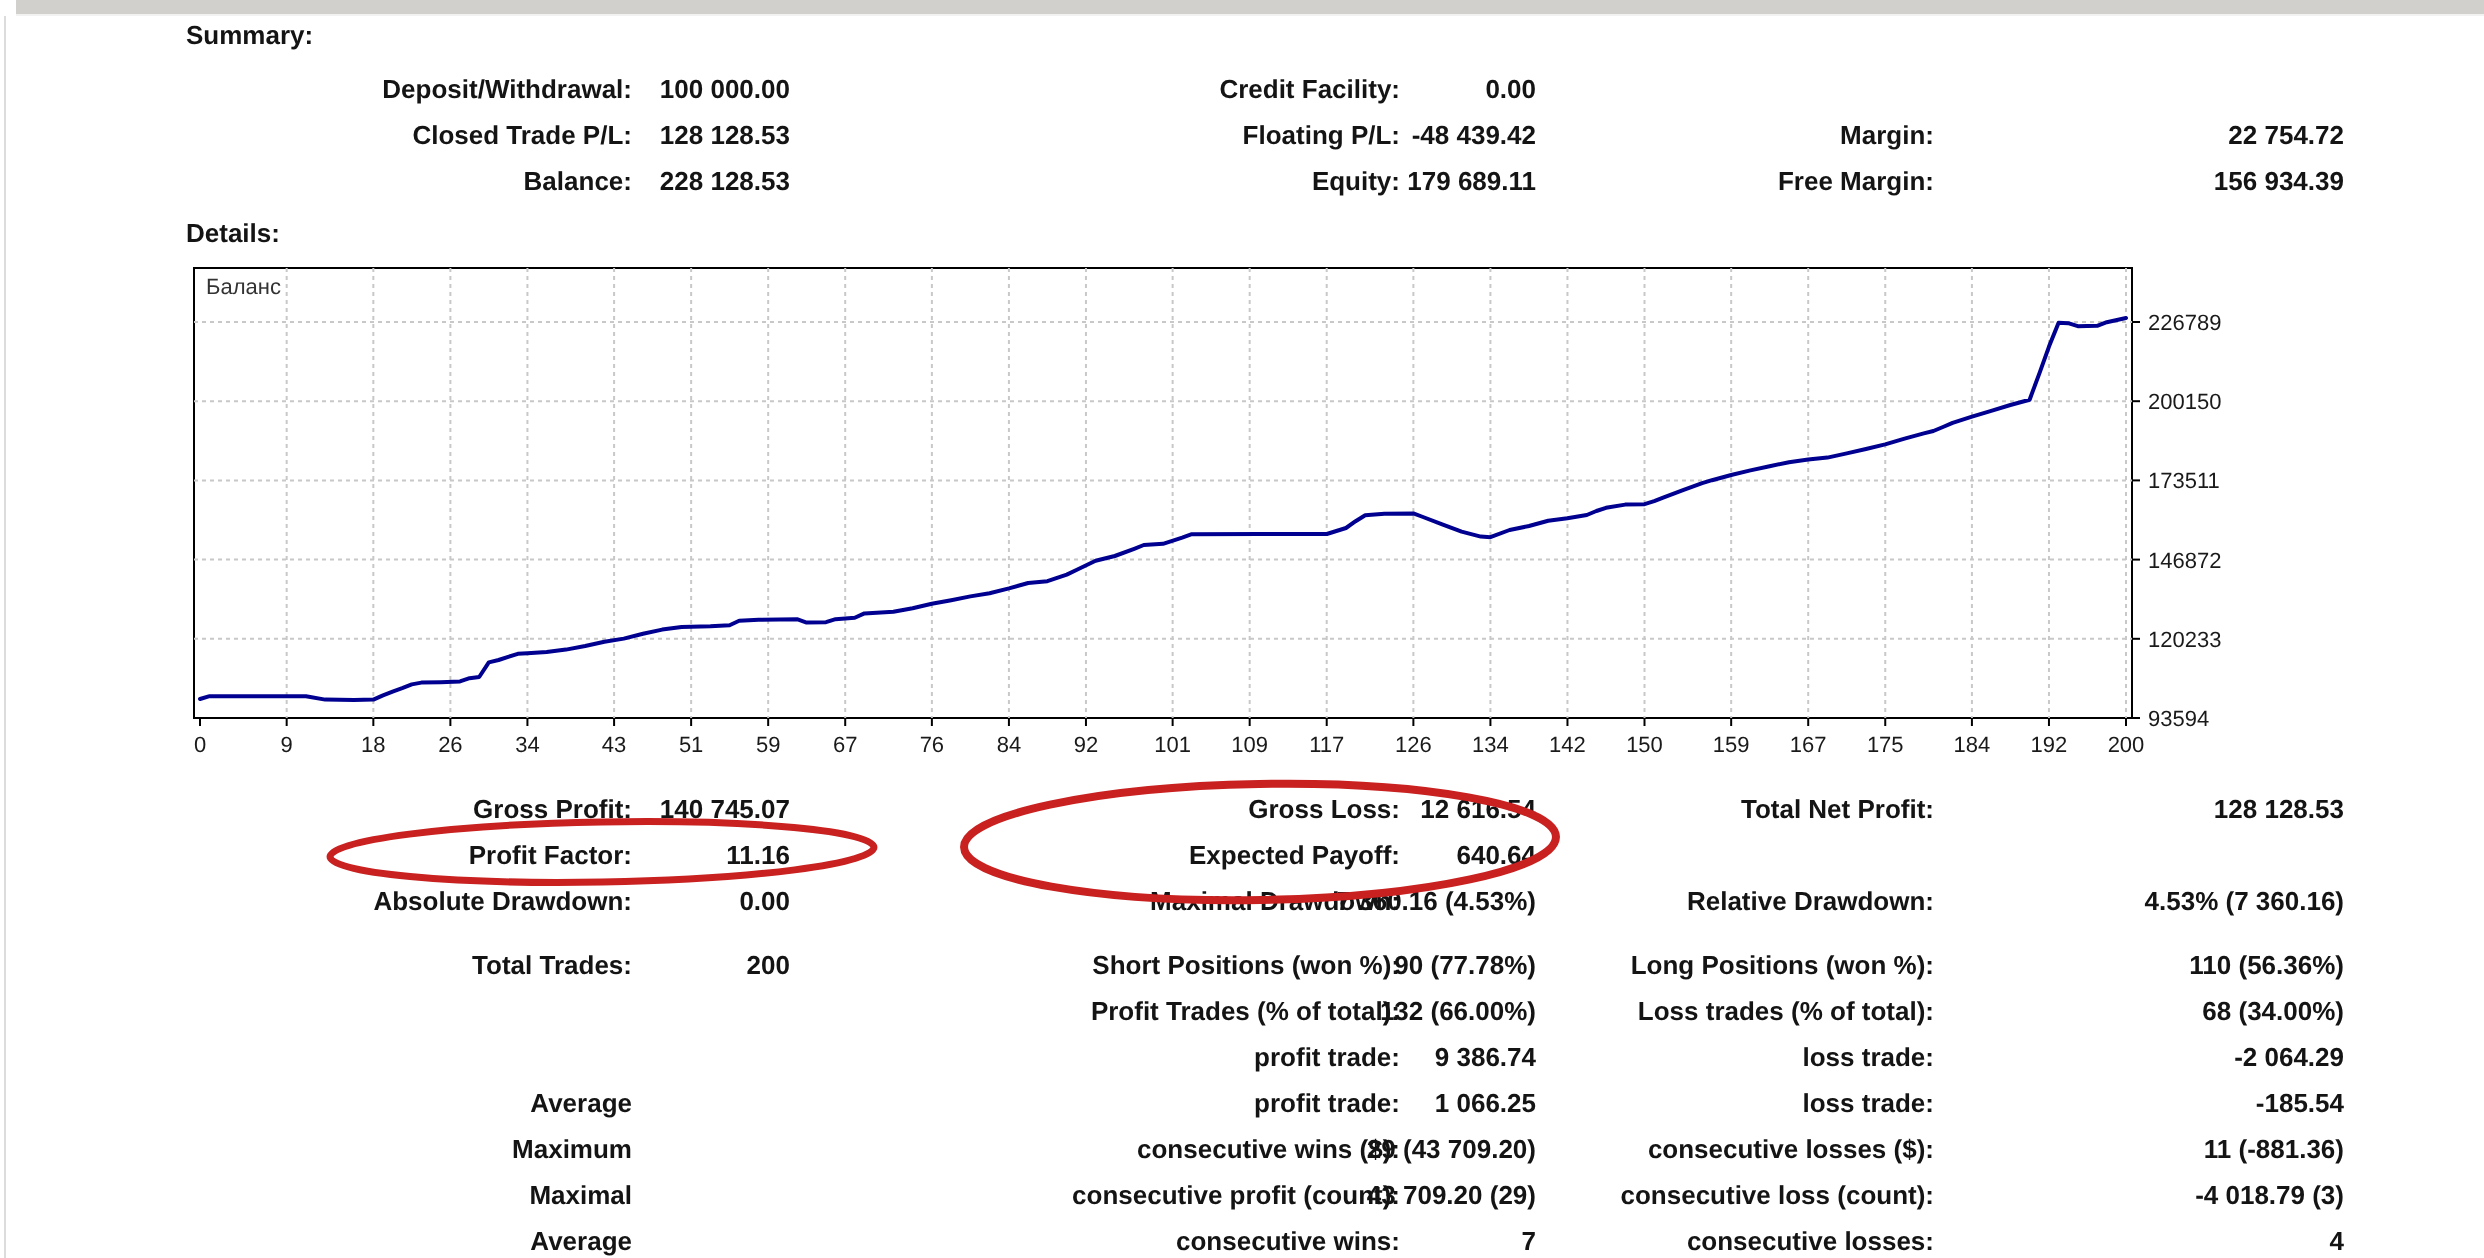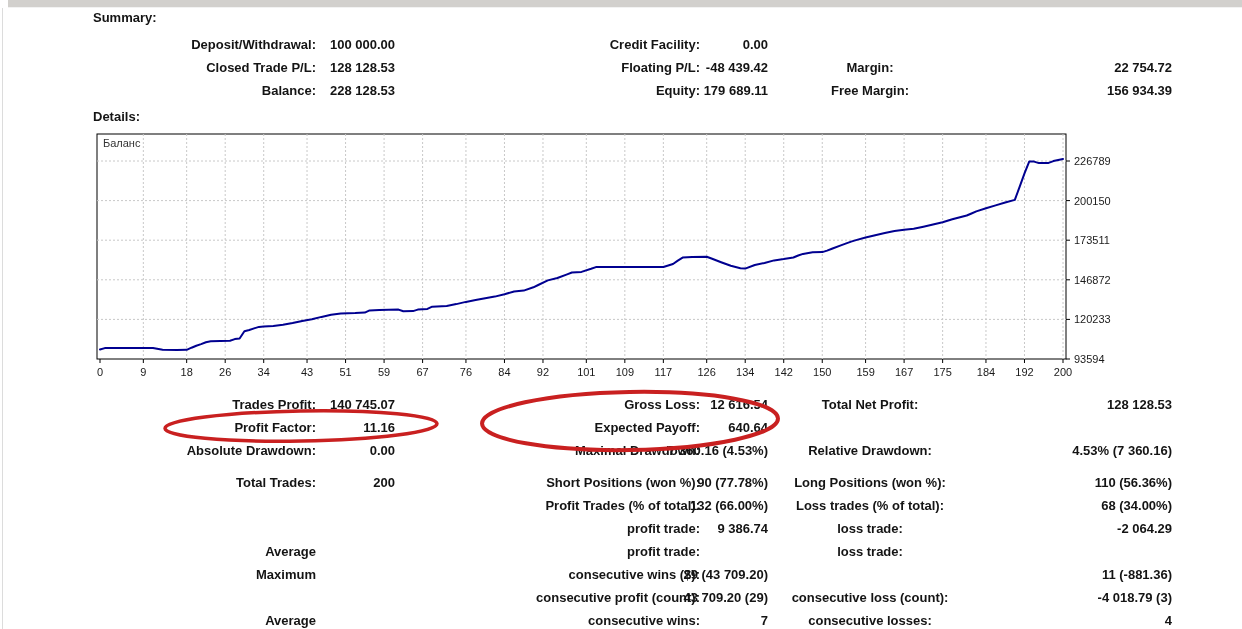--- a/index.html
+++ b/index.html
@@ -13,21 +13,21 @@
   #summary-rows{top:33px;}
   #stats-rows{top:393px;}
   .trow{position:relative;height:23px;}
   .trow.gap{margin-top:9px;}
   .cell{position:absolute;top:0;height:23px;line-height:23px;font-size:13px;font-weight:bold;
     text-align:right;white-space:nowrap;}
   .c1{left:16px;width:300px;}
   .c2{left:305px;width:90px;}
   .c3{left:400px;width:300px;}
   .c4{left:608px;width:160px;}
-  .c5{left:773px;width:194px;text-align:center;}
+  .c5{left:773px;width:194px;}
   .c6{left:1026px;width:146px;}
   #chart-svg{position:absolute;left:0;top:123px;}
   #annotation-svg{position:absolute;left:0;top:385px;pointer-events:none;}
   svg text{font-family:"Liberation Sans","DejaVu Sans",sans-serif;}
 </style>
 </head>
 <body>
 
 <div class="topbar"></div>
 <div class="leftline"></div>
@@ -154,21 +154,21 @@
     <text x="1024.48" y="253" font-size="11" fill="#1a1a1a" text-anchor="middle">192</text>
     <line x1="1063" y1="11" x2="1063" y2="236" stroke="#c8c8c8" stroke-width="1" stroke-dasharray="2,2"></line>
     <line x1="1063" y1="236" x2="1063" y2="240" stroke="#000000" stroke-width="1"></line>
     <text x="1063" y="253" font-size="11" fill="#1a1a1a" text-anchor="middle">200</text>
     <polyline points="100.0,226.5 104.8,225.1 119.3,225.1 138.5,225.1 153.0,225.1 162.6,226.8 177.0,227.0 186.7,226.8 191.5,224.7 196.3,222.8 201.1,221.1 205.9,219.2 210.7,218.3 220.4,218.1 230.0,217.7 234.8,216.1 239.6,215.5 244.4,208.2 249.3,207.0 254.1,205.4 258.9,203.9 263.7,203.6 273.3,203.0 283.0,201.8 292.6,200.0 302.2,197.9 311.9,196.3 321.5,193.9 331.1,191.8 340.8,190.5 355.2,190.1 364.8,189.6 369.6,187.4 379.3,186.9 398.5,186.6 403.3,188.3 413.0,188.1 417.8,186.6 427.4,185.9 432.2,183.7 446.7,182.9 456.3,181.1 465.9,178.9 475.6,177.1 485.2,175.2 494.8,173.6 504.5,171.2 514.1,168.5 523.7,167.6 533.4,164.3 538.2,162.0 547.8,157.4 557.4,155.0 567.1,151.4 571.9,149.5 581.5,148.9 591.1,145.8 595.9,144.1 629.7,144.0 663.4,144.0 673.0,141.0 677.8,137.6 682.6,134.6 692.2,133.9 706.7,133.7 711.5,135.5 721.1,139.2 730.8,142.8 740.4,145.3 745.2,145.6 754.8,142.0 764.5,140.0 774.1,137.4 783.7,136.1 793.4,134.5 798.2,132.5 803.0,130.9 812.6,129.3 822.3,129.1 827.1,127.6 831.9,125.7 841.5,122.1 851.1,118.6 856.0,117.1 865.6,114.5 875.2,112.2 884.8,110.1 894.5,108.1 904.1,106.8 913.7,105.8 923.4,103.7 933.0,101.5 942.6,99.2 952.3,96.3 961.9,93.7 966.7,92.5 971.5,90.5 976.3,88.4 986.0,85.3 995.6,82.4 1005.2,79.5 1014.8,76.9 1019.7,63.7 1024.5,50.3 1029.3,38.4 1034.1,38.6 1038.9,40.1 1048.6,39.9 1053.4,38.1 1063.0,36.0" fill="none" stroke="#000090" stroke-width="2" stroke-linejoin="round" stroke-linecap="round"></polyline>
     <text x="103" y="24" font-size="11" fill="#333333">Баланс</text>
   </svg>
 
 <div class="rows" id="stats-rows">
     <div class="trow">
-      <span class="cell c1">Trades Profit:</span>
+      <span class="cell c1">Gross Profit:</span>
       <span class="cell c2">140 745.07</span>
       <span class="cell c3">Gross Loss:</span>
       <span class="cell c4">12 616.54</span>
       <span class="cell c5">Total Net Profit:</span>
       <span class="cell c6">128 128.53</span>
     </div>
     <div class="trow">
       <span class="cell c1">Profit Factor:</span>
       <span class="cell c2">11.16</span>
       <span class="cell c3">Expected Payoff:</span>
@@ -204,30 +204,34 @@
       <span class="cell c2"></span>
       <span class="cell c3">profit trade:</span>
       <span class="cell c4">9 386.74</span>
       <span class="cell c5">loss trade:</span>
       <span class="cell c6">-2 064.29</span>
     </div>
     <div class="trow">
       <span class="cell c1">Average</span>
       <span class="cell c2"></span>
       <span class="cell c3">profit trade:</span>
+      <span class="cell c4">1 066.25</span>
       <span class="cell c5">loss trade:</span>
+      <span class="cell c6">-185.54</span>
     </div>
     <div class="trow">
       <span class="cell c1">Maximum</span>
       <span class="cell c2"></span>
       <span class="cell c3">consecutive wins ($):</span>
       <span class="cell c4">29 (43 709.20)</span>
+      <span class="cell c5">consecutive losses ($):</span>
       <span class="cell c6">11 (-881.36)</span>
     </div>
     <div class="trow">
+      <span class="cell c1">Maximal</span>
       <span class="cell c2"></span>
       <span class="cell c3">consecutive profit (count):</span>
       <span class="cell c4">43 709.20 (29)</span>
       <span class="cell c5">consecutive loss (count):</span>
       <span class="cell c6">-4 018.79 (3)</span>
     </div>
     <div class="trow">
       <span class="cell c1">Average</span>
       <span class="cell c2"></span>
       <span class="cell c3">consecutive wins:</span>

